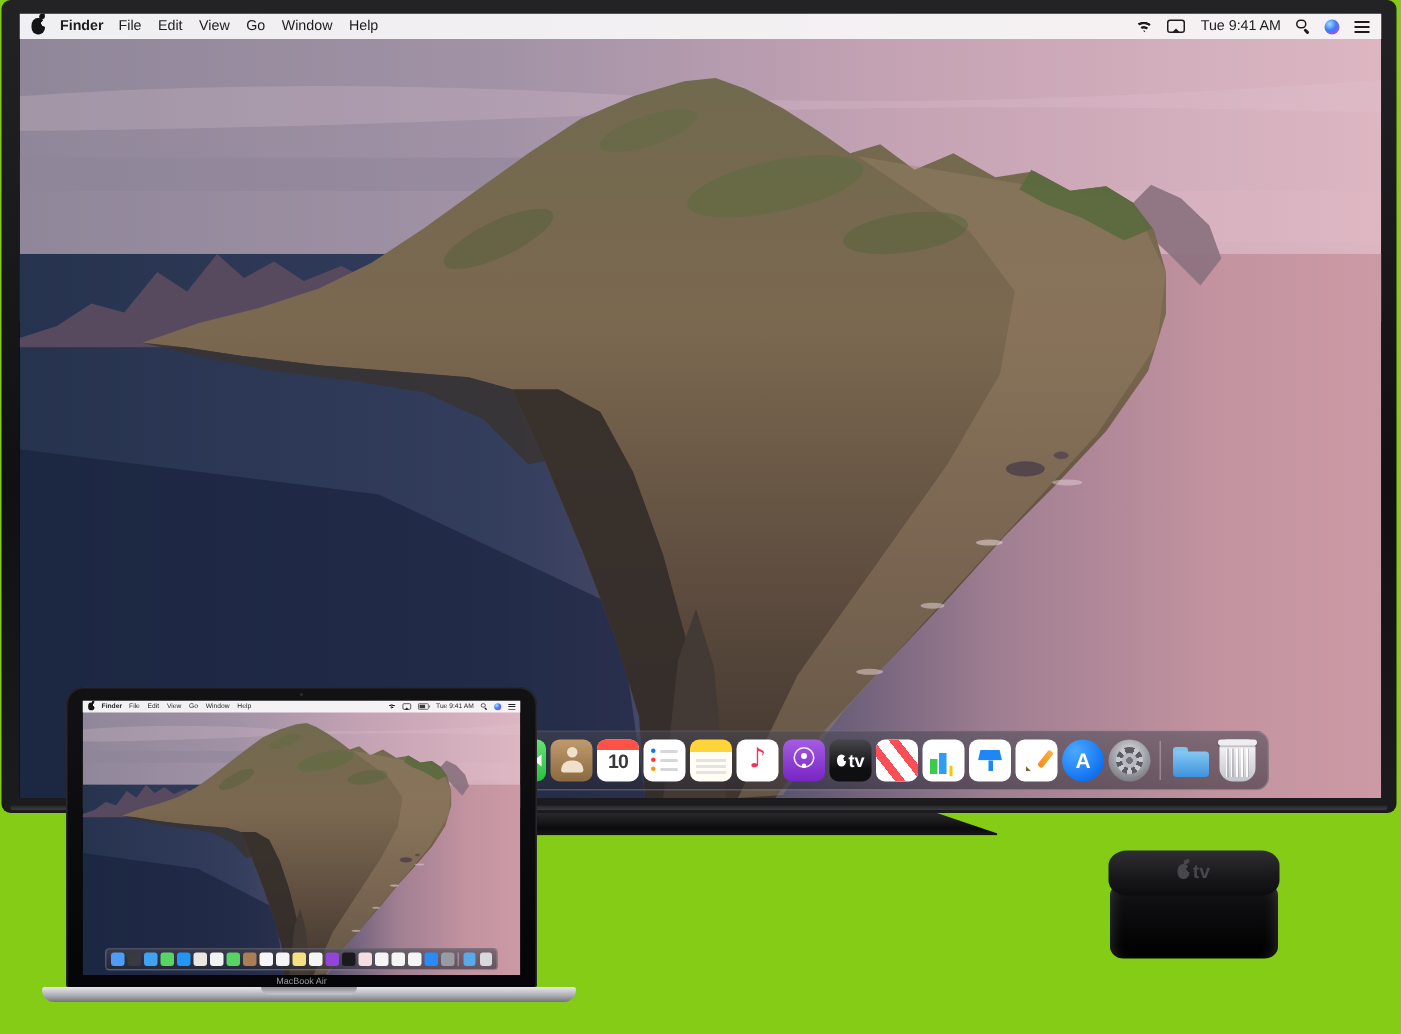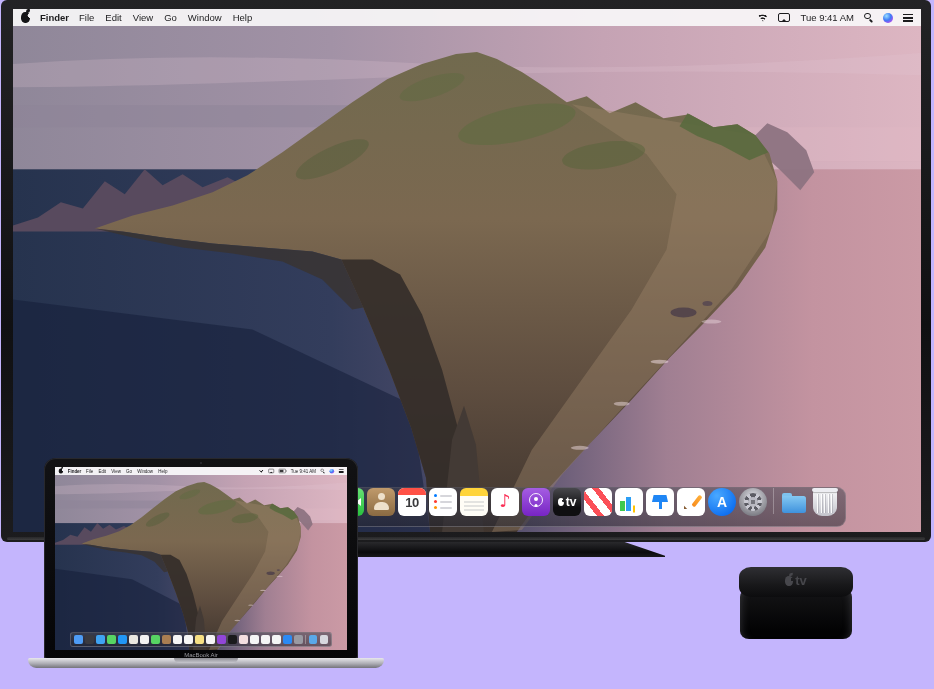--- a/index.html
+++ b/index.html
@@ -1,16 +1,16 @@
 <!DOCTYPE html>
 <html><head>
 <meta charset="utf-8">
 <style>
   html,body{margin:0;padding:0;background:#000;}
-  .scene{position:relative;width:934px;height:689px;background:#c4b5fd;overflow:hidden;
+  .scene{position:relative;width:934px;height:689px;background:#84cc16;overflow:hidden;
          font-family:"Liberation Sans","DejaVu Sans",sans-serif;}
 
   
   .tv{position:absolute;left:1px;top:0;width:930px;height:542px;z-index:10;
       background:linear-gradient(180deg,#232325,#101012 60%,#1c1c1e);border-radius:6px;}
   .tv::after{content:"";position:absolute;left:6px;right:6px;bottom:2px;height:3px;
       background:linear-gradient(180deg,rgba(255,255,255,.05),rgba(255,255,255,.14));border-radius:2px;}
   .tv-screen{position:absolute;left:12px;top:9px;width:908px;height:523px;background:#000;overflow:hidden;}
   .tv-stand{position:absolute;left:88px;top:541px;width:577px;height:16px;z-index:9;
       background:linear-gradient(180deg,#2c2c2f,#0b0b0d 70%,#18181a);
@@ -50,21 +50,21 @@
       background:radial-gradient(circle at 35% 30%, #9be0ff, #3d7bf5 45%, #b14df0 80%, #e0509a);}
   .ic-nc{width:10px;height:8px;flex:0 0 auto;
       background:linear-gradient(#1c1c1e 0 1.4px, transparent 1.4px 3.2px, #1c1c1e 3.2px 4.6px,
       transparent 4.6px 6.4px, #1c1c1e 6.4px 7.8px, transparent 7.8px);}
   .mb-time{white-space:nowrap;}
 
   
   .dock{position:absolute;left:316px;top:478px;height:40px;z-index:6;
       background:linear-gradient(180deg,rgba(72,72,84,.55),rgba(40,40,50,.55));
       border:1px solid rgba(255,255,255,.14);border-radius:9px;
-      display:flex;align-items:flex-start;padding:0 6px;gap:3px;box-sizing:border-box;}
+      display:flex;align-items:center;padding:0 6px;gap:3px;box-sizing:border-box;}
   .app-ic{width:28px;height:28px;border-radius:6px;position:relative;flex:0 0 auto;}
   .dock-sep{width:1px;height:26px;background:rgba(255,255,255,.28);margin:0 3px;flex:0 0 auto;}
 
   .ic-facetime{background:linear-gradient(180deg,#67e174,#28c03e);}
   .ic-facetime::before{content:"";position:absolute;left:4px;top:9px;width:12px;height:10px;background:#fff;border-radius:2.5px;}
   .ic-facetime::after{content:"";position:absolute;right:3px;top:9.5px;width:0;height:0;
       border-top:4.5px solid transparent;border-bottom:4.5px solid transparent;border-right:5px solid #fff;}
   .ic-contacts{background:linear-gradient(180deg,#c09a6b,#8a6a42);}
   .ic-contacts::before{content:"";position:absolute;left:10.5px;top:5px;width:7px;height:7px;border-radius:50%;background:#eee0ca;}
   .ic-contacts::after{content:"";position:absolute;left:6.5px;top:14px;width:15px;height:8px;

